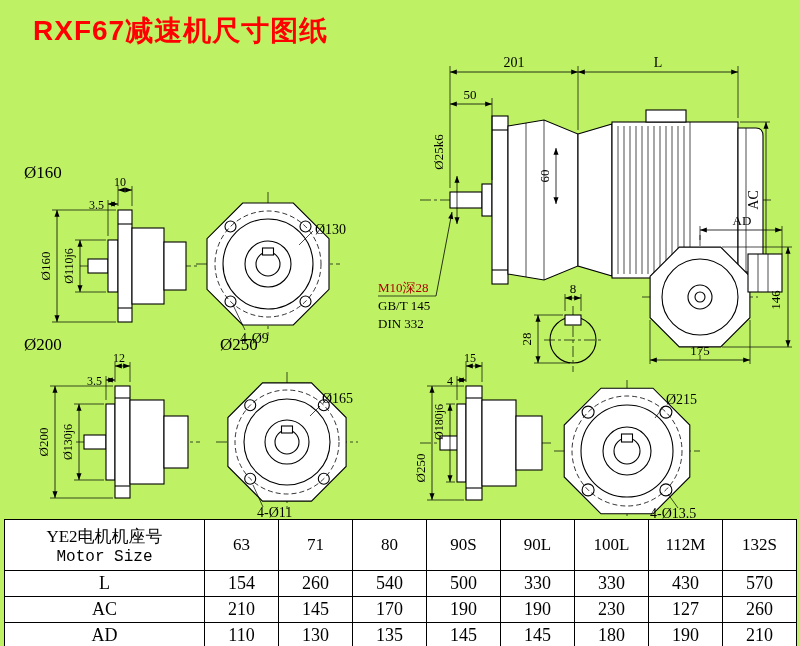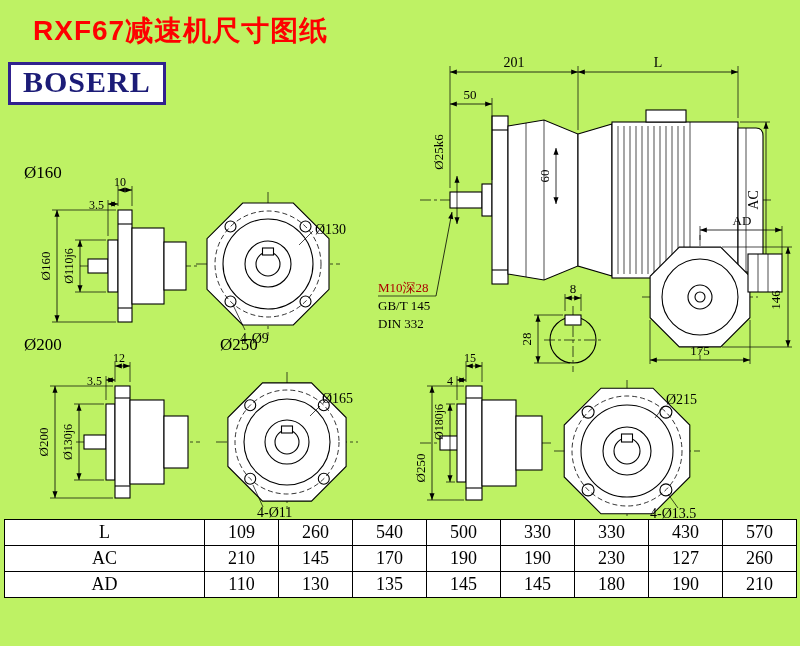--- a/index.html
+++ b/index.html
@@ -25,23 +25,20 @@
                 font-family:"Liberation Serif",serif;}
   table.size td.head{height:50px;font-size:17px;}
   .mono{font-family:"Liberation Mono",monospace;font-size:16px;}
 </style>
 </head>
 <body>
 
 <div class="sheet">
 
   <div class="title">RXF67减速机尺寸图纸</div>
-  <div class="brand">
-    <span>BOSERL</span>
-  </div>
 
   <svg class="draw" width="800" height="519" viewBox="0 0 800 519">
     <defs>
       <marker id="arr" viewBox="0 0 10 10" refX="9.5" refY="5" markerWidth="10" markerHeight="10" orient="auto-start-reverse">
         <path d="M1,1.8 L9.5,5 L1,8.2 Z" fill="#000"></path>
       </marker>
       <pattern id="hatch" width="6" height="6" patternUnits="userSpaceOnUse" patternTransform="rotate(45)">
         <line x1="0" y1="0" x2="0" y2="6" stroke="#444" stroke-width="0.9"></line>
       </pattern>
     </defs>
@@ -293,22 +290,36 @@
         <col style="width:74px">
         <col style="width:74px">
       <col style="width:74px">
         <col style="width:74px">
         <col style="width:74px">
         <col style="width:74px">
         <col style="width:74px">
     </colgroup>
     <tbody>
       <tr>
+        <td class="head">
+          <div>YE2电机机座号</div>
+          <div class="mono">Motor Size</div>
+        </td>
+        <td class="head">63</td>
+        <td class="head">71</td>
+        <td class="head">80</td>
+        <td class="head">90S</td>
+        <td class="head">90L</td>
+        <td class="head">100L</td>
+        <td class="head">112M</td>
+        <td class="head">132S</td>
+      </tr>
+      <tr>
         <td>L</td>
-        <td>109</td>
+        <td>154</td>
         <td>260</td>
         <td>540</td>
         <td>500</td>
         <td>330</td>
         <td>330</td>
         <td>430</td>
         <td>570</td>
       </tr>
       <tr>
         <td>AC</td>

